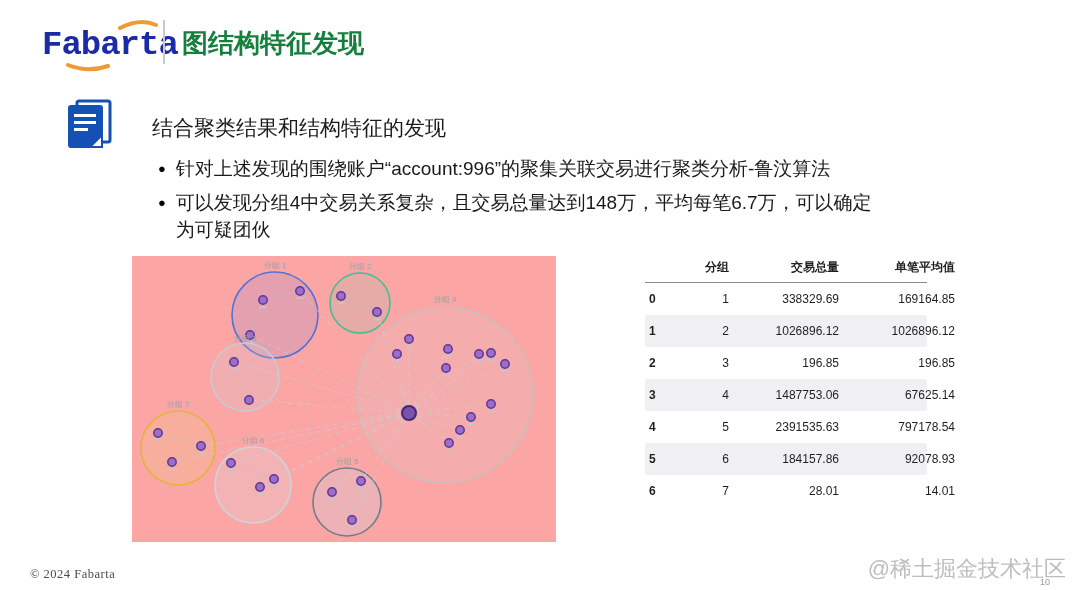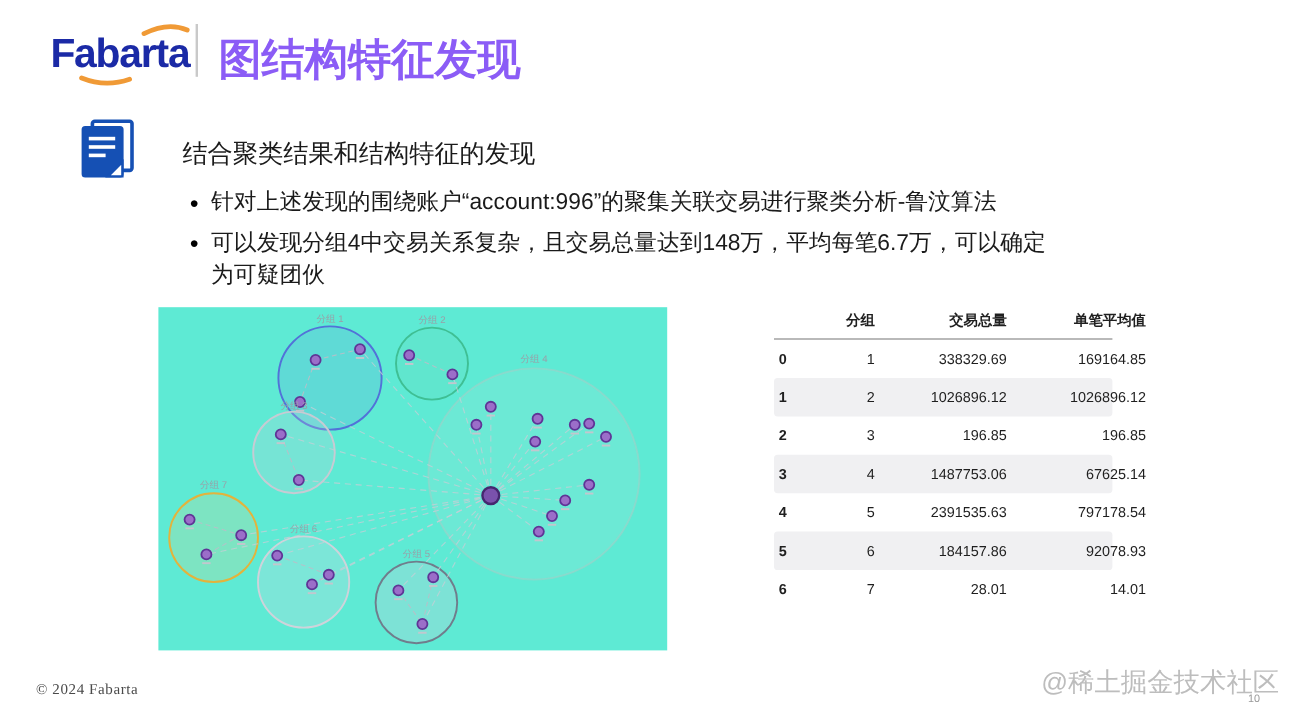--- a/index.html
+++ b/index.html
@@ -5,53 +5,53 @@
   * { margin:0; padding:0; box-sizing:border-box; }
   body { background:#888; font-family:"Liberation Sans", sans-serif; }
   .slide {
     position:relative; width:1080px; height:590px; background:#ffffff;
     overflow:hidden; margin:0 auto;
   }
   
   .logo { position:absolute; left:28px; top:16px; width:140px; height:52px; }
   .logo-text {
     position:absolute; left:14px; top:10px;
-    font-family:Liberation Sans, sans-serif; font-weight:700;
+    font-family:Liberation Mono, monospace; font-weight:700;
     font-size:34px; letter-spacing:-1px; color:#1b2aa6;
   }
   .logo-swoosh { position:absolute; left:0; top:0; }
   .header-divider {
     position:absolute; left:163px; top:20px; width:2px; height:44px;
     background:#c9c9c9;
   }
   .slide-title {
     position:absolute; left:182px; top:26px;
     font-family:"Liberation Serif","DejaVu Serif",serif;
-    font-weight:700; font-size:36px; color:#8b5cf6;
+    font-weight:700; font-size:26px; color:#15803d;
   }
   
   .doc-icon { position:absolute; left:64px; top:98px; }
   .section-heading {
     position:absolute; left:152px; top:114px;
     font-family:"Liberation Serif","DejaVu Serif",serif;
     font-size:21px; color:#1a1a1a;
   }
   .bullets { position:absolute; left:158px; top:155px; width:724px; }
   .bullet-item { display:flex; margin-bottom:7px; }
   .bullet-dot {
     font-size:13px; color:#000; line-height:27px; margin-right:10px; flex:0 0 auto;
   }
   .bullet-text {
     font-family:Liberation Sans, sans-serif;
     font-size:19px; line-height:27px; color:#1a1a1a;
   }
   
   .graph-panel {
     position:absolute; left:132px; top:256px; width:424px; height:286px;
-    background:#5eead4;
+    background:#fca5a5;
   }
   
   .table-wrap { position:absolute; left:645px; top:253px; width:282px;
     font-family:"Liberation Sans", sans-serif; color:#1f1f1f; }
   .t-row { display:grid; grid-template-columns:30px 56px 110px 116px;
     align-items:center; height:32px; }
   .t-head { height:30px; font-weight:700; border-bottom:1.5px solid #8c8c8c; }
   .t-cell { text-align:right; font-size:12px; padding-right:2px; }
   .t-cell.idx { text-align:left; font-weight:700; padding-left:4px; }
   .t-row.stripe { background:#f0f0f2; border-radius:3px; }

